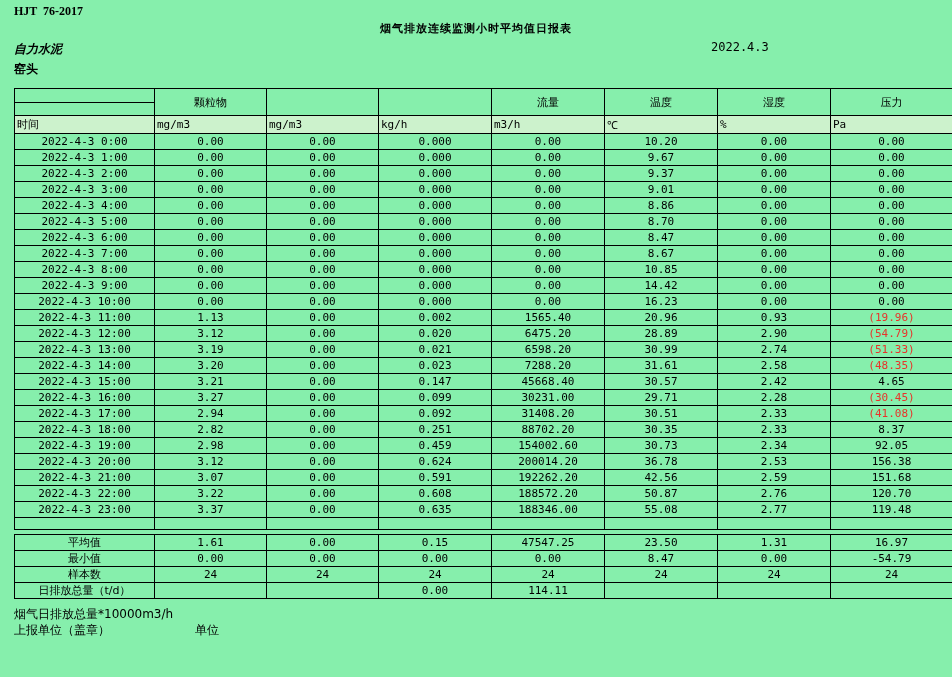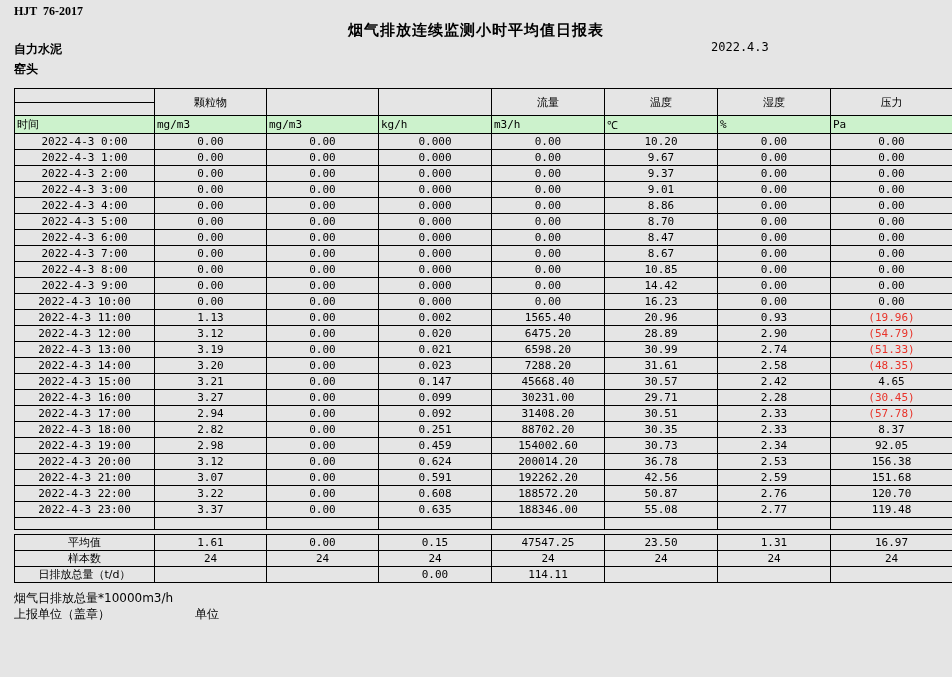--- a/index.html
+++ b/index.html
@@ -1,25 +1,25 @@
 <!DOCTYPE html>
 <html style="--neg: #e8332a; --hdr: #ccf2cc;"><head>
 <meta charset="utf-8">
 <style>
   :root{ --neg:#e8332a; --hdr:#ccf2cc; --line:#000; }
   html,body{margin:0;padding:0;background:#fff;}
   body{width:952px;height:677px;font-family:"DejaVu Sans",sans-serif;color:#000;}
-  .page{position:relative;width:952px;height:677px;background:#e5e5e5;overflow:hidden;}
+  .page{position:relative;width:952px;height:677px;background:#86efac;overflow:hidden;}
   .std-code{position:absolute;left:14px;top:4px;font-size:12px;font-weight:bold;
             font-family:"Liberation Serif","DejaVu Serif",serif;white-space:pre;}
   .title{position:absolute;left:0;top:21px;width:100%;text-align:center;
-         font-size:15px;font-weight:bold;letter-spacing:1px;}
+         font-size:11px;font-weight:bold;letter-spacing:1px;}
   .date{position:absolute;left:711px;top:40px;font-size:12px;
         font-family:"DejaVu Sans Mono",monospace;}
-  .company{position:absolute;left:14px;top:41px;font-size:12px;font-weight:bold;}
+  .company{position:absolute;left:14px;top:41px;font-size:12px;font-weight:bold;font-style:italic;}
   .loc{position:absolute;left:14px;top:61px;font-size:12px;font-weight:bold;}
   .tablewrap{position:absolute;left:14px;top:88px;width:938px;}
   table{border-collapse:collapse;table-layout:fixed;width:938px;}
   td,th{border:1px solid var(--line);padding:0 2px;overflow:hidden;white-space:nowrap;
         font-weight:normal;box-sizing:border-box;}
   .gh{font-size:11px;text-align:center;}
   .tsplit{height:14px;}
   .tsplit2{height:13px;}
   .unit{background:var(--hdr);font-size:11px;text-align:left;height:18px;
         font-family:"DejaVu Sans Mono",monospace;}
@@ -252,21 +252,21 @@
             <td class="num neg">(30.45)</td>
           </tr>
           <tr>
             <td class="num">2022-4-3 17:00</td>
             <td class="num">2.94</td>
             <td class="num">0.00</td>
             <td class="num">0.092</td>
             <td class="num">31408.20</td>
             <td class="num">30.51</td>
             <td class="num">2.33</td>
-            <td class="num neg">(57.78)</td>
+            <td class="num neg">(41.08)</td>
           </tr>
           <tr>
             <td class="num">2022-4-3 18:00</td>
             <td class="num">2.82</td>
             <td class="num">0.00</td>
             <td class="num">0.251</td>
             <td class="num">88702.20</td>
             <td class="num">30.35</td>
             <td class="num">2.33</td>
             <td class="num">8.37</td>
@@ -347,20 +347,30 @@
         <tbody>
           <tr>
             <td class="slabel">平均值</td>
             <td class="num">1.61</td>
             <td class="num">0.00</td>
             <td class="num">0.15</td>
             <td class="num">47547.25</td>
             <td class="num">23.50</td>
             <td class="num">1.31</td>
             <td class="num">16.97</td>
+          </tr>
+          <tr>
+            <td class="slabel">最小值</td>
+            <td class="num">0.00</td>
+            <td class="num">0.00</td>
+            <td class="num">0.00</td>
+            <td class="num">0.00</td>
+            <td class="num">8.47</td>
+            <td class="num">0.00</td>
+            <td class="num">-54.79</td>
           </tr>
           <tr>
             <td class="slabel">样本数</td>
             <td class="num">24</td>
             <td class="num">24</td>
             <td class="num">24</td>
             <td class="num">24</td>
             <td class="num">24</td>
             <td class="num">24</td>
             <td class="num">24</td>

